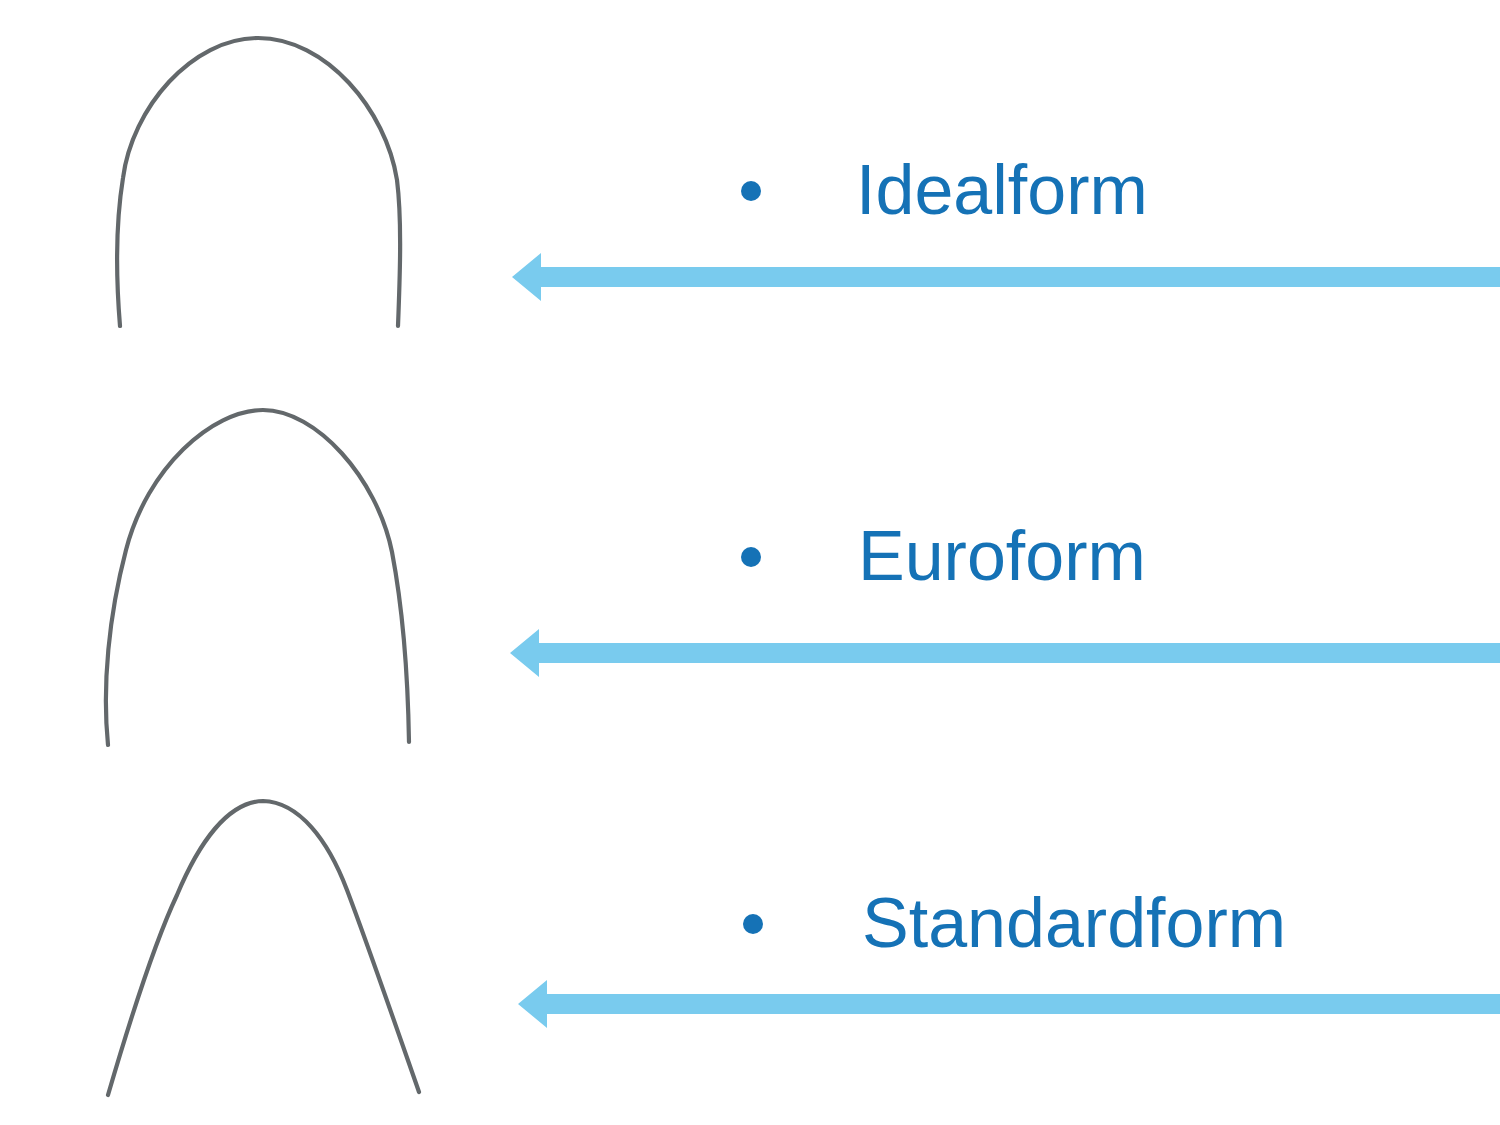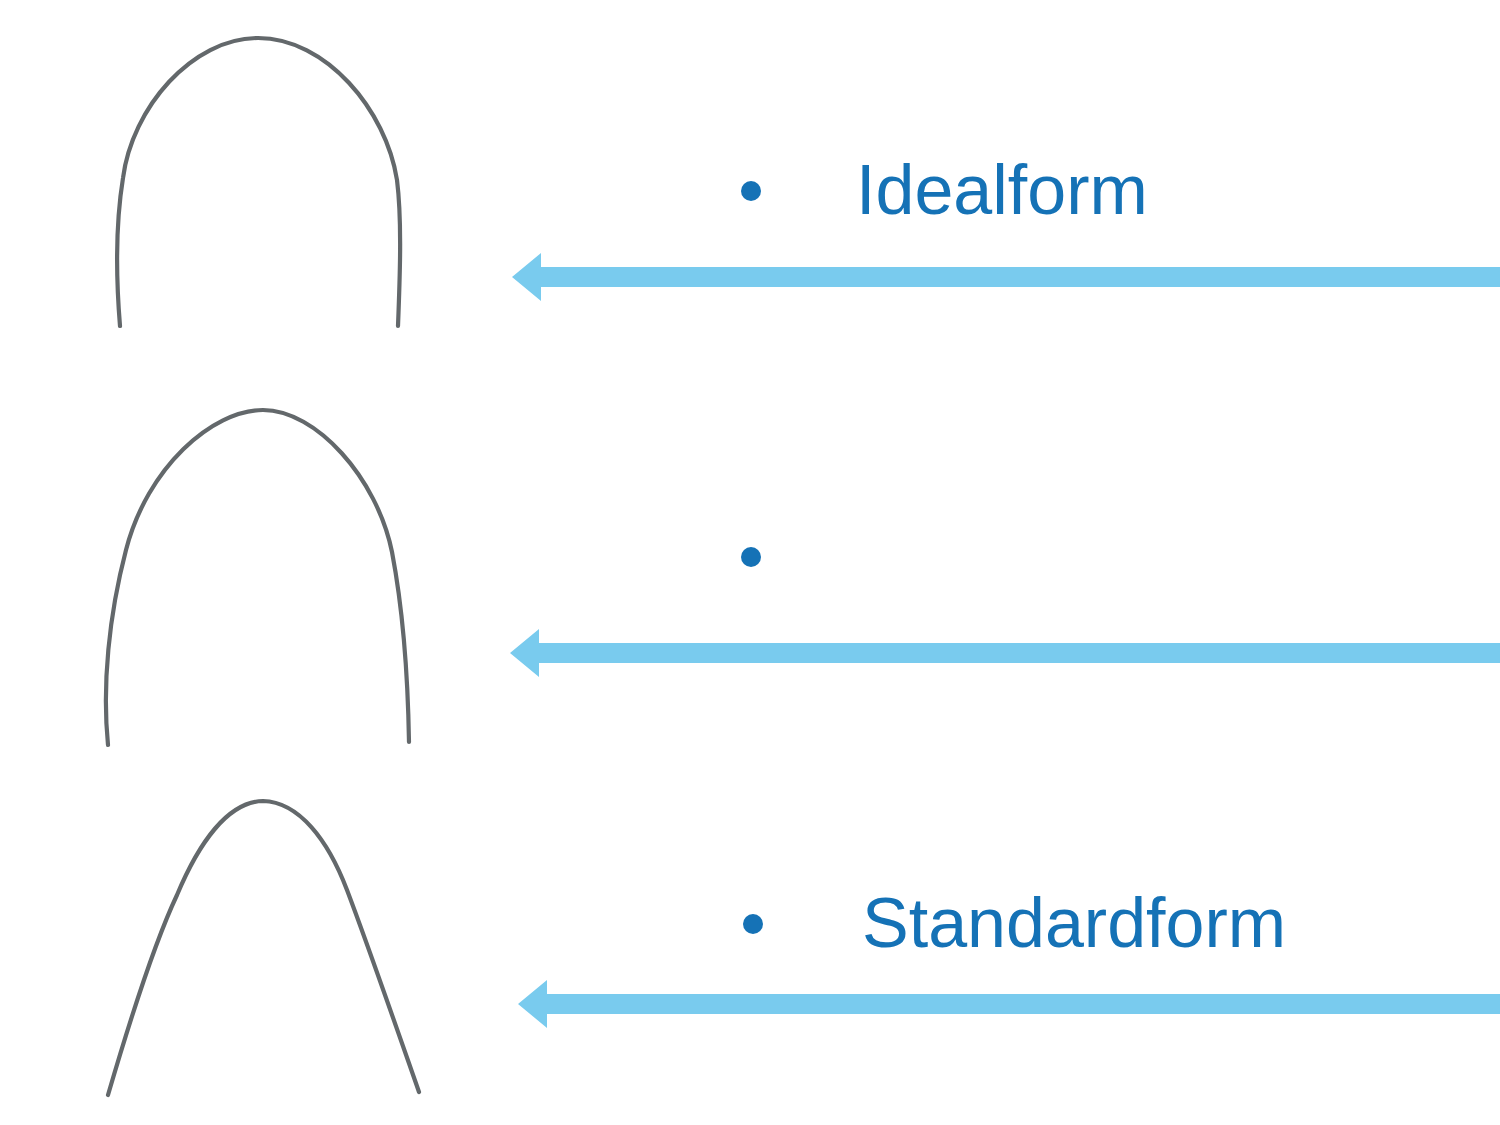--- a/index.html
+++ b/index.html
@@ -55,20 +55,21 @@
 
   <svg class="arrow-svg" style="left:510px;top:250px;" width="990" height="54" viewBox="0 0 990 54">
     <path class="arrow-shape" d="M 2 27 L 31 3 L 31 17 L 990 17 L 990 37 L 31 37 L 31 51 Z"></path>
   </svg>
 
   <svg class="arch-svg" style="left:100px;top:400px;" width="315" height="350" viewBox="0 0 315 350">
     <path d="M 8 345 C 2 285 9 215 26 150 C 47 68 112 10 163 10 C 216 10 277 78 292 152 C 304 215 308 282 309 342"></path>
   </svg>
 
   <span class="bullet" style="left:741px;top:547px;"></span>
+  <div class="item-label" style="left:858px;top:516px;">Euroform</div>
 
   <svg class="arrow-svg" style="left:508px;top:626px;" width="992" height="54" viewBox="0 0 992 54">
     <path class="arrow-shape" d="M 2 27 L 31 3 L 31 17 L 992 17 L 992 37 L 31 37 L 31 51 Z"></path>
   </svg>
 
   <svg class="arch-svg" style="left:95px;top:790px;" width="340" height="310" viewBox="0 0 340 310">
     <path d="M 13 305 C 32 240 57 158 82 105 C 103 55 132 12 168 11 C 204 12 233 50 252 100 C 274 158 303 242 324 302"></path>
   </svg>
 
   <span class="bullet" style="left:743px;top:914px;"></span>

